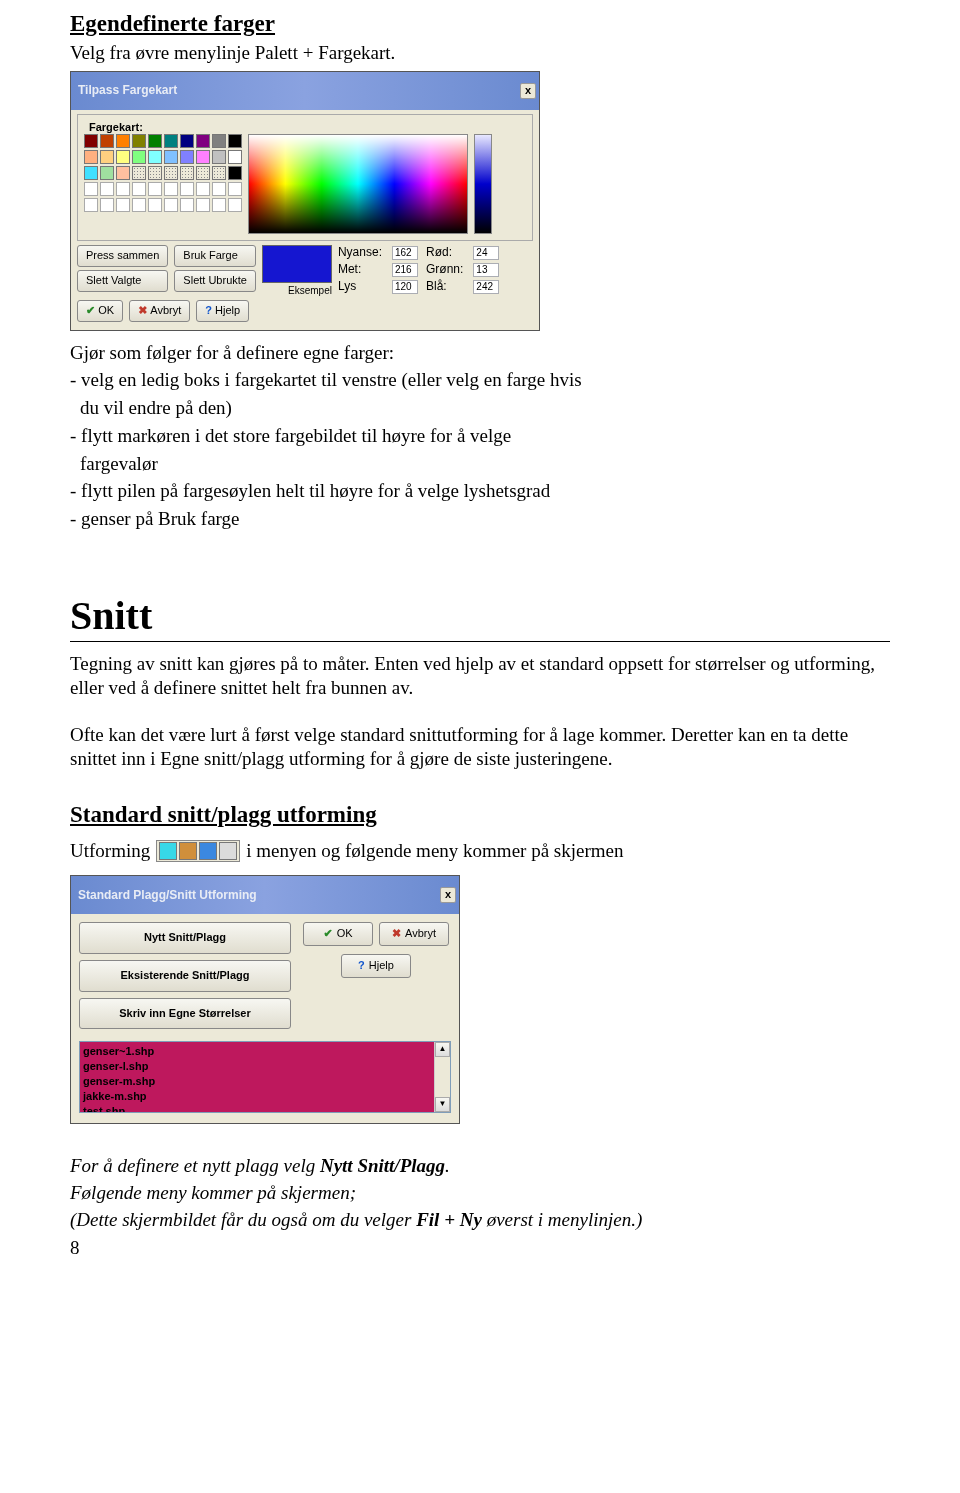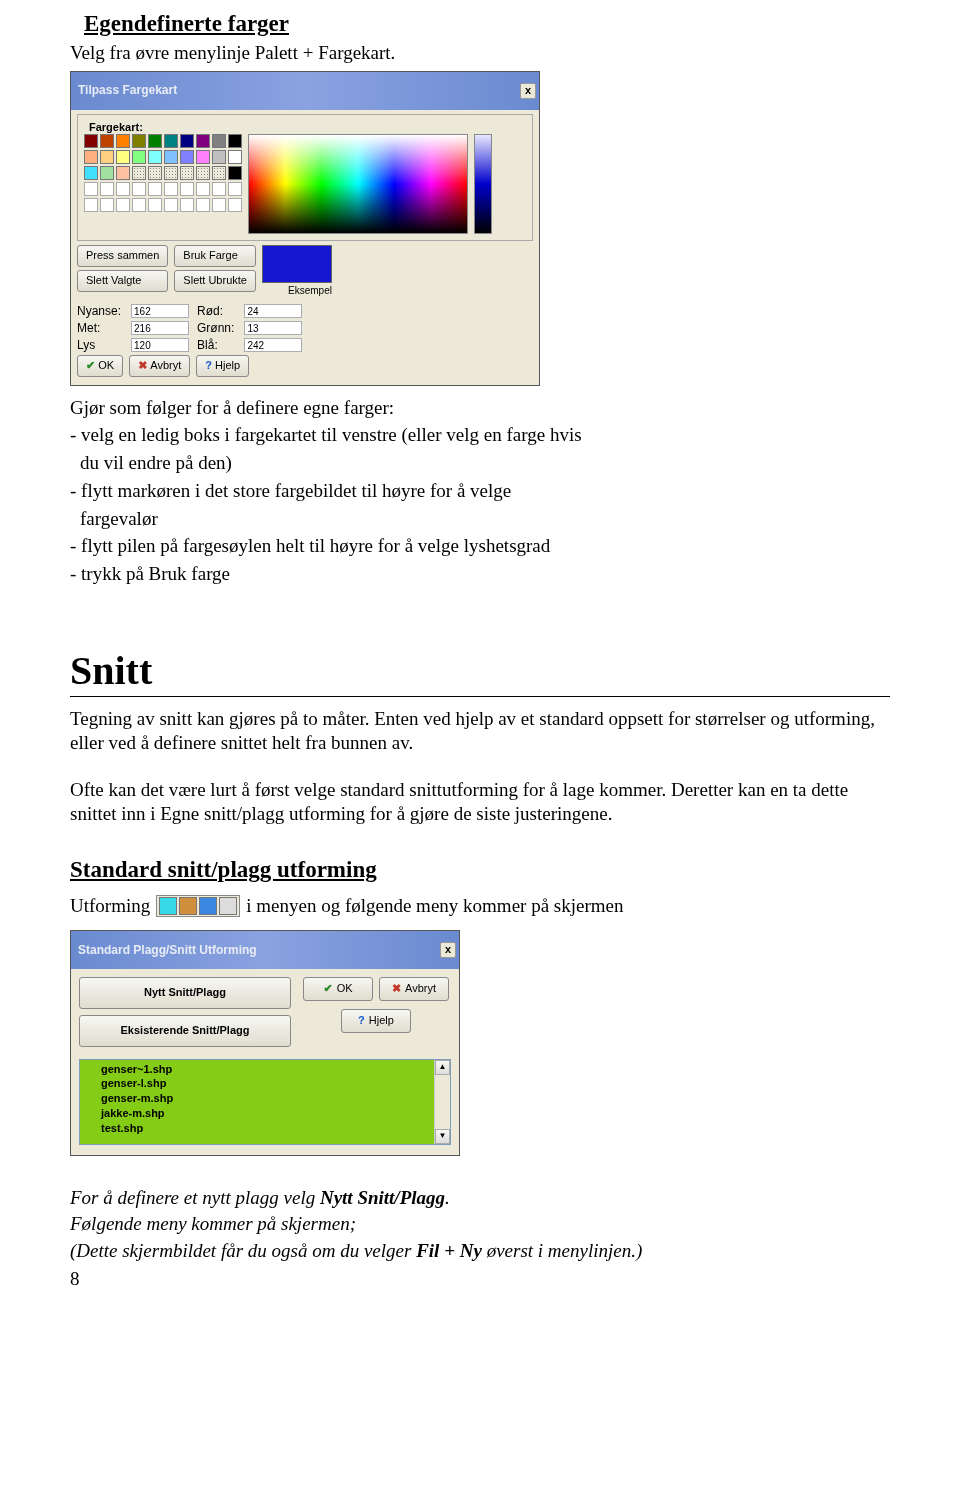--- a/index.html
+++ b/index.html
@@ -9,21 +9,20 @@
     line-height: 1.25;
     background: #fff;
     color: #000;
     width: 960px;
     padding: 10px 70px 30px 70px;
   }
   h2.bold-title {
     font-size: 23px;
     font-weight: bold;
     text-decoration: underline;
-    margin-left: 14px;
   }
   .subtitle { margin-top: 2px; }
 
   
   .dialog {
     width: 470px;
     background: #ece9d8;
     border: 1px solid #555;
     font-family: Tahoma, Arial, sans-serif;
     font-size: 11px;
@@ -107,21 +106,21 @@
   }
   .ok-tick { color: #2a8a2a; font-weight: bold; }
   .cancel-x { color: #c0392b; font-weight: bold; }
   .help-q { color: #1155cc; font-weight: bold; }
   .sample-box {
     width: 70px; height: 38px;
     background: #1516d0;
     border: 1px solid #666;
   }
   .num-field {
-    width: 58px; height: 14px;
+    width: 26px; height: 14px;
     border: 1px solid #abadb3;
     font-size: 10px;
     padding: 0 2px;
     background: #fff;
   }
   .num-lbl { font-size: 12px; margin-right: 2px; }
   .num-grid { display: grid; grid-template-columns: auto auto auto auto; gap: 2px 8px; align-items: center; font-size: 10px; }
   .eksempel-lbl { font-size: 10px; align-self: flex-end; }
 
   
@@ -183,28 +182,27 @@
     font-size: 11px;
     padding: 4px 8px;
     display: inline-flex;
     align-items: center;
     gap: 4px;
     width: 70px;
     justify-content: center;
   }
   .listbox {
     margin: 4px 8px 10px 8px;
-    background: #84cc16;
+    background: #be185d;
     border: 1px solid #7f9db9;
     font-family: Tahoma, Arial, sans-serif;
     font-size: 11px;
-    height: 86px;
+    height: 72px;
     overflow: hidden;
     display: flex;
-    padding-left: 18px;
   }
   .listbox .items { flex: 1; padding: 2px 3px; font-weight: bold; line-height: 1.35; }
   .list-scroll {
     width: 16px;
     background: #ece9d8;
     border-left: 1px solid #ccc;
     display: flex; flex-direction: column; justify-content: space-between;
   }
   .scroll-btn { height: 15px; background: linear-gradient(#f7f7f2,#ddd); border: 1px solid #aaa; font-size: 8px; text-align: center; line-height: 12px; }
 
@@ -334,21 +332,21 @@
   </div>
 </div>
 
 <div class="prose">
   <p>Gjør som følger for å definere egne farger:</p>
   <p>- velg en ledig boks i fargekartet til venstre (eller velg en farge hvis</p>
   <p class="indent">du vil endre på den)</p>
   <p>- flytt markøren i det store fargebildet til høyre for å velge</p>
   <p class="indent">fargevalør</p>
   <p>- flytt pilen på fargesøylen helt til høyre for å velge lyshetsgrad</p>
-  <p>- trykk på Bruk farge</p>
+  <p>- genser på Bruk farge</p>
 </div>
 
 <h1 class="snitt">Snitt</h1>
 <hr class="hr">
 <div class="section-body">
   <p>Tegning av snitt kan gjøres på to måter. Enten ved hjelp av et standard oppsett for størrelser og utforming, eller ved å definere snittet helt fra bunnen av.</p>
   <br>
   <p>Ofte kan det være lurt å først velge standard snittutforming for å lage kommer. Deretter kan en ta dette snittet inn i Egne snitt/plagg utforming for å gjøre de siste justeringene.</p>
 </div>
 
@@ -367,20 +365,21 @@
 
 <div class="dialog2">
   <div class="titlebar">
     <span class="title-text">Standard Plagg/Snitt Utforming</span>
     <span class="close-btn">x</span>
   </div>
   <div class="d2-body">
     <div class="left-col">
       <div class="d2-btn">Nytt Snitt/Plagg</div>
       <div class="d2-btn">Eksisterende Snitt/Plagg</div>
+      <div class="d2-btn">Skriv inn Egne Størrelser</div>
     </div>
     <div class="right-col">
       <div style="display:flex;gap:6px">
         <div class="medium-btn">
           <span class="ok-tick">✔</span>
           <span>OK</span>
         </div>
         <div class="medium-btn">
           <span class="cancel-x">✖</span>
           <span>Avbryt</span>

